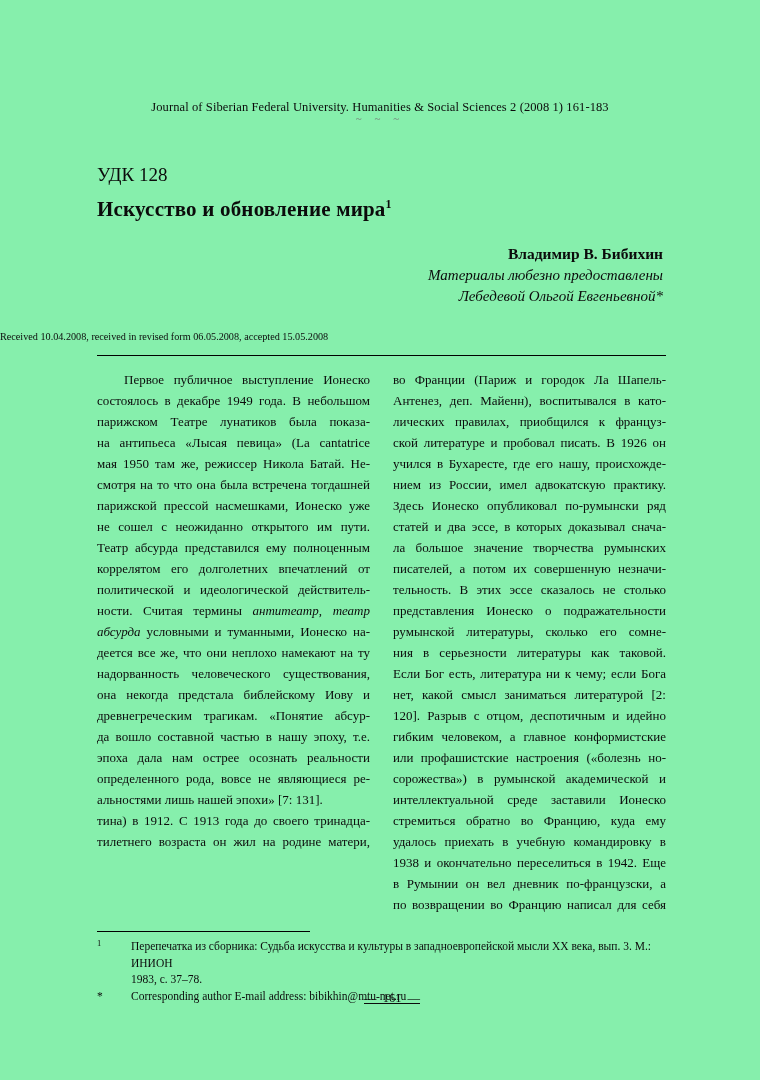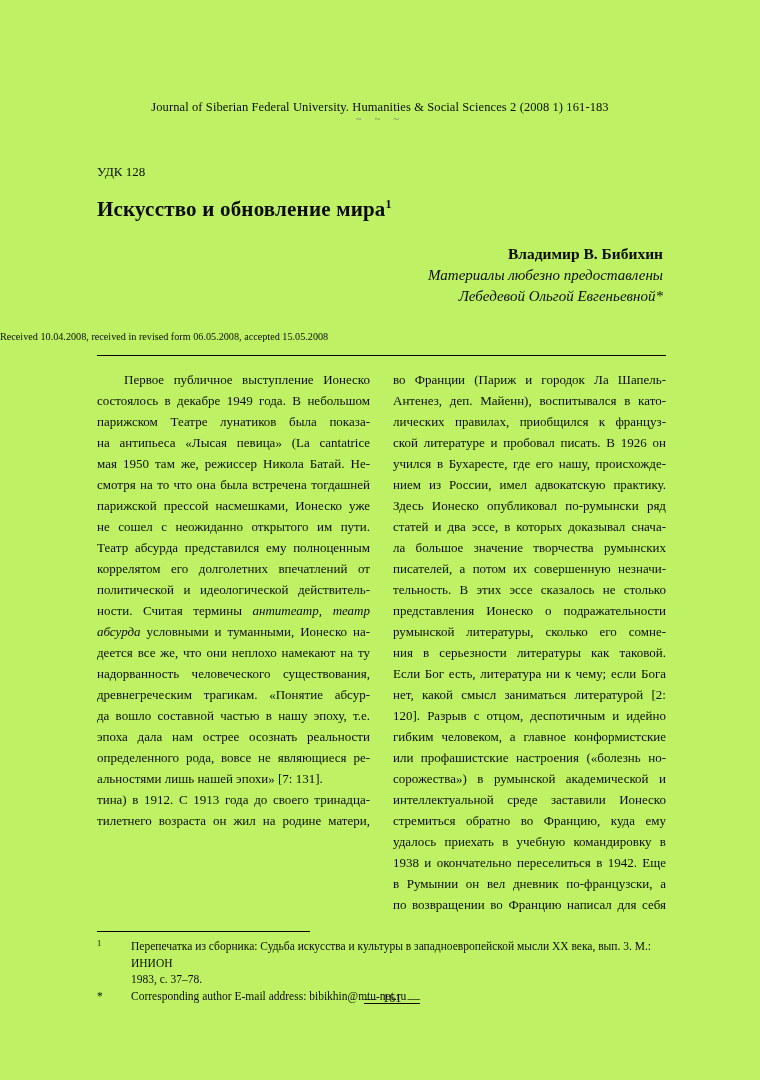--- a/index.html
+++ b/index.html
@@ -1,33 +1,33 @@
 <!DOCTYPE html>
 <html><head>
 <meta charset="utf-8">
 <style>
   html, body { margin: 0; padding: 0; background: #ffffff; }
   .page {
     position: relative;
     width: 760px;
     height: 1080px;
-    background: #bef264;
+    background: #86efac;
     font-family: "Liberation Serif", serif;
     color: #0b0b0b;
     overflow: hidden;
   }
   .journal-line {
     position: absolute; top: 100px; left: 0; width: 100%;
     text-align: center; font-size: 12.5px; letter-spacing: 0.1px;
   }
   .tildes {
     position: absolute; top: 112px; left: 0; width: 100%;
     text-align: center; font-size: 11px; color: #777; letter-spacing: 5px;
   }
-  .udc { position: absolute; top: 164px; left: 97px; font-size: 13px; }
+  .udc { position: absolute; top: 164px; left: 97px; font-size: 19px; }
   .title {
     position: absolute; top: 197px; left: 97px;
     font-size: 21px; font-weight: bold; letter-spacing: 0.2px; text-align: center;
   }
   .title sup { font-size: 12px; }
   .authors {
     position: absolute; top: 243px; right: 97px; text-align: right;
   }
   .author-name { font-size: 15.5px; font-weight: bold; line-height: 22px; }
   .author-note { font-size: 15px; font-style: italic; line-height: 21px; margin-left: 36px; }
@@ -96,20 +96,21 @@
         <div class="line">смотря на то что она была встречена тогдашней</div>
         <div class="line">парижской прессой насмешками, Ионеско уже</div>
         <div class="line">не сошел с неожиданно открытого им пути.</div>
         <div class="line">Театр абсурда представился ему полноценным</div>
         <div class="line">коррелятом его долголетних впечатлений от</div>
         <div class="line">политической и идеологической действитель-</div>
         <div class="line">ности. Считая термины <i>антитеатр</i>, <i>театр</i></div>
         <div class="line"><i>абсурда</i> условными и туманными, Ионеско на-</div>
         <div class="line">деется все же, что они неплохо намекают на ту</div>
         <div class="line">надорванность человеческого существования,</div>
+        <div class="line">она некогда предстала библейскому Иову и</div>
         <div class="line">древнегреческим трагикам. «Понятие абсур-</div>
         <div class="line">да вошло составной частью в нашу эпоху, т.е.</div>
         <div class="line">эпоха дала нам острее осознать реальности</div>
         <div class="line">определенного рода, вовсе не являющиеся ре-</div>
         <div class="line flush">альностями лишь нашей эпохи» [7: 131].</div>
         <div class="line">тина) в 1912. С 1913 года до своего тринадца-</div>
         <div class="line">тилетнего возраста он жил на родине матери,</div>
       </div>
     <div class="col">
         <div class="line">во Франции (Париж и городок Ла Шапель-</div>

